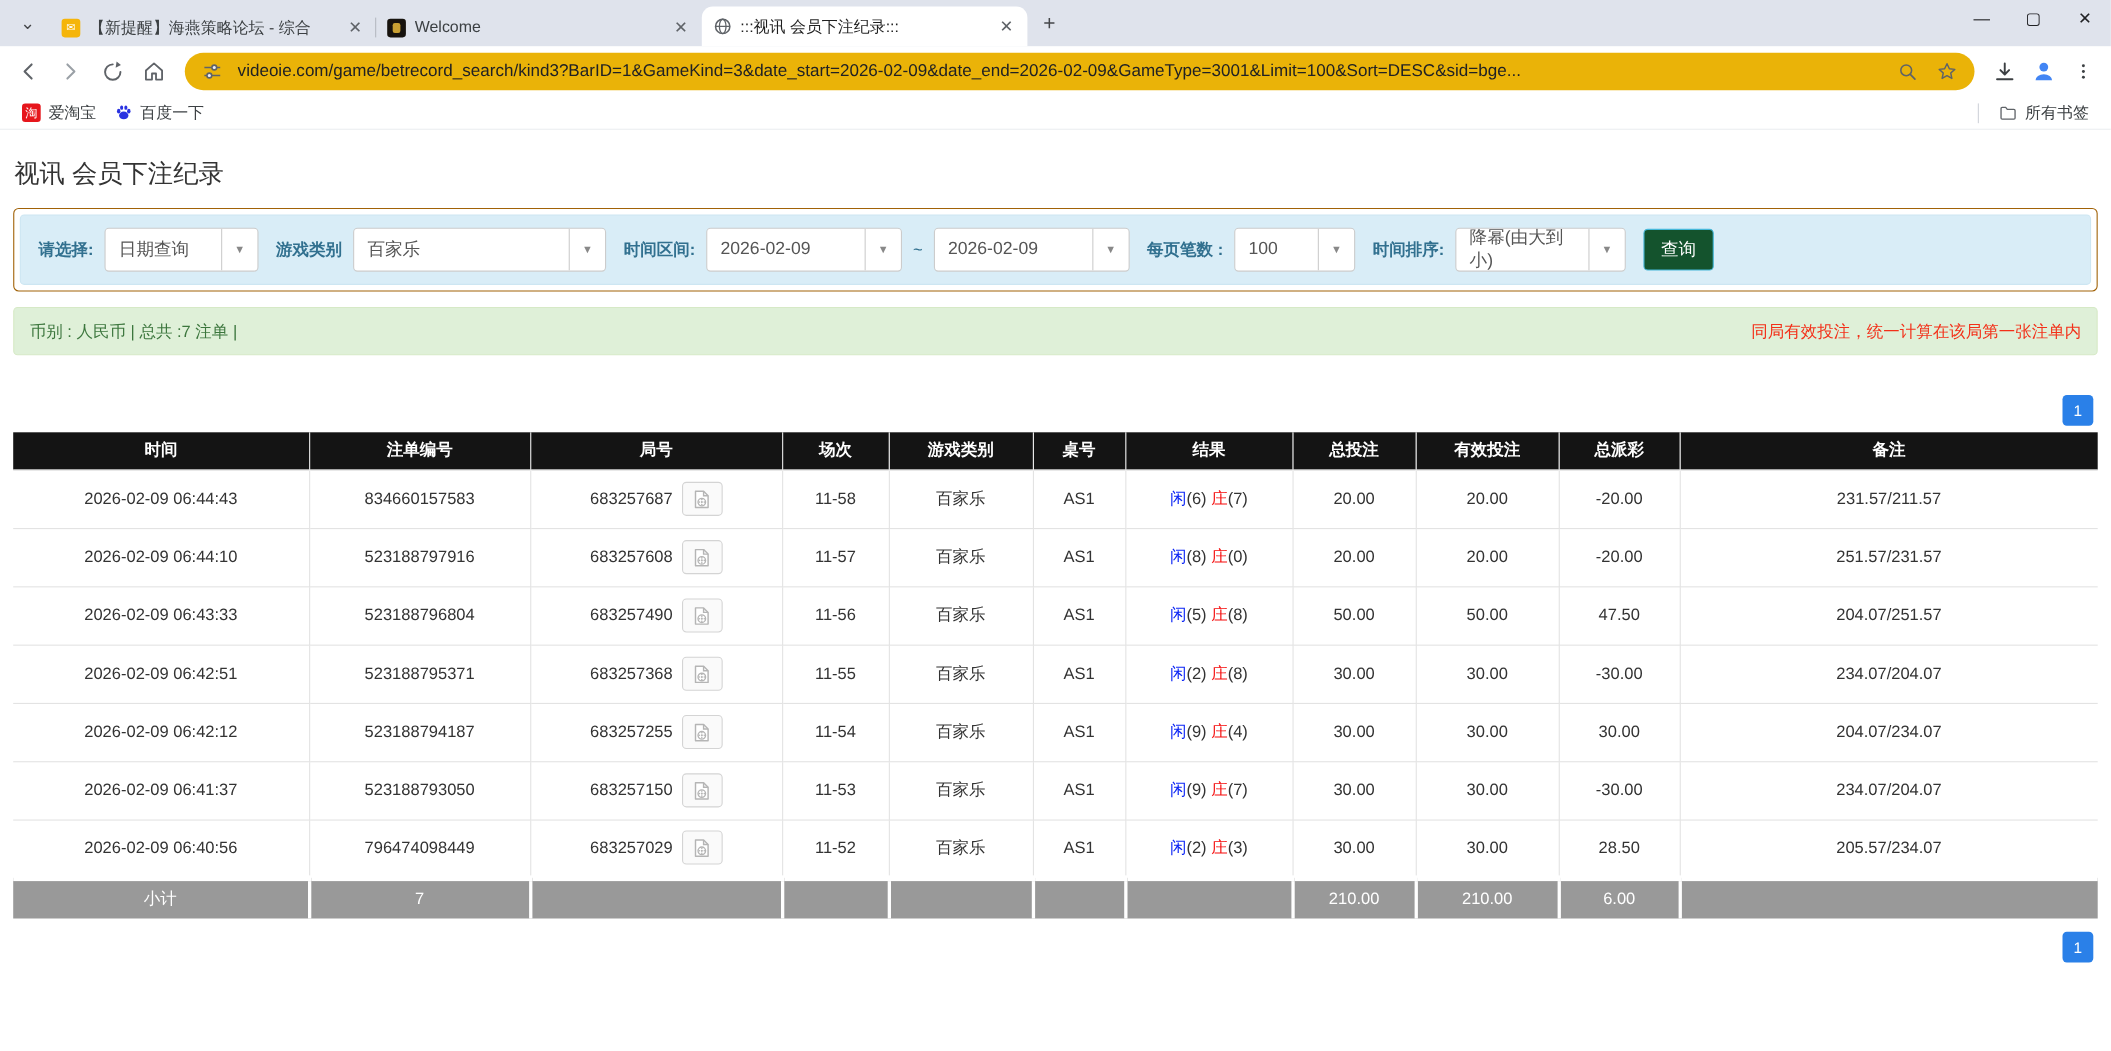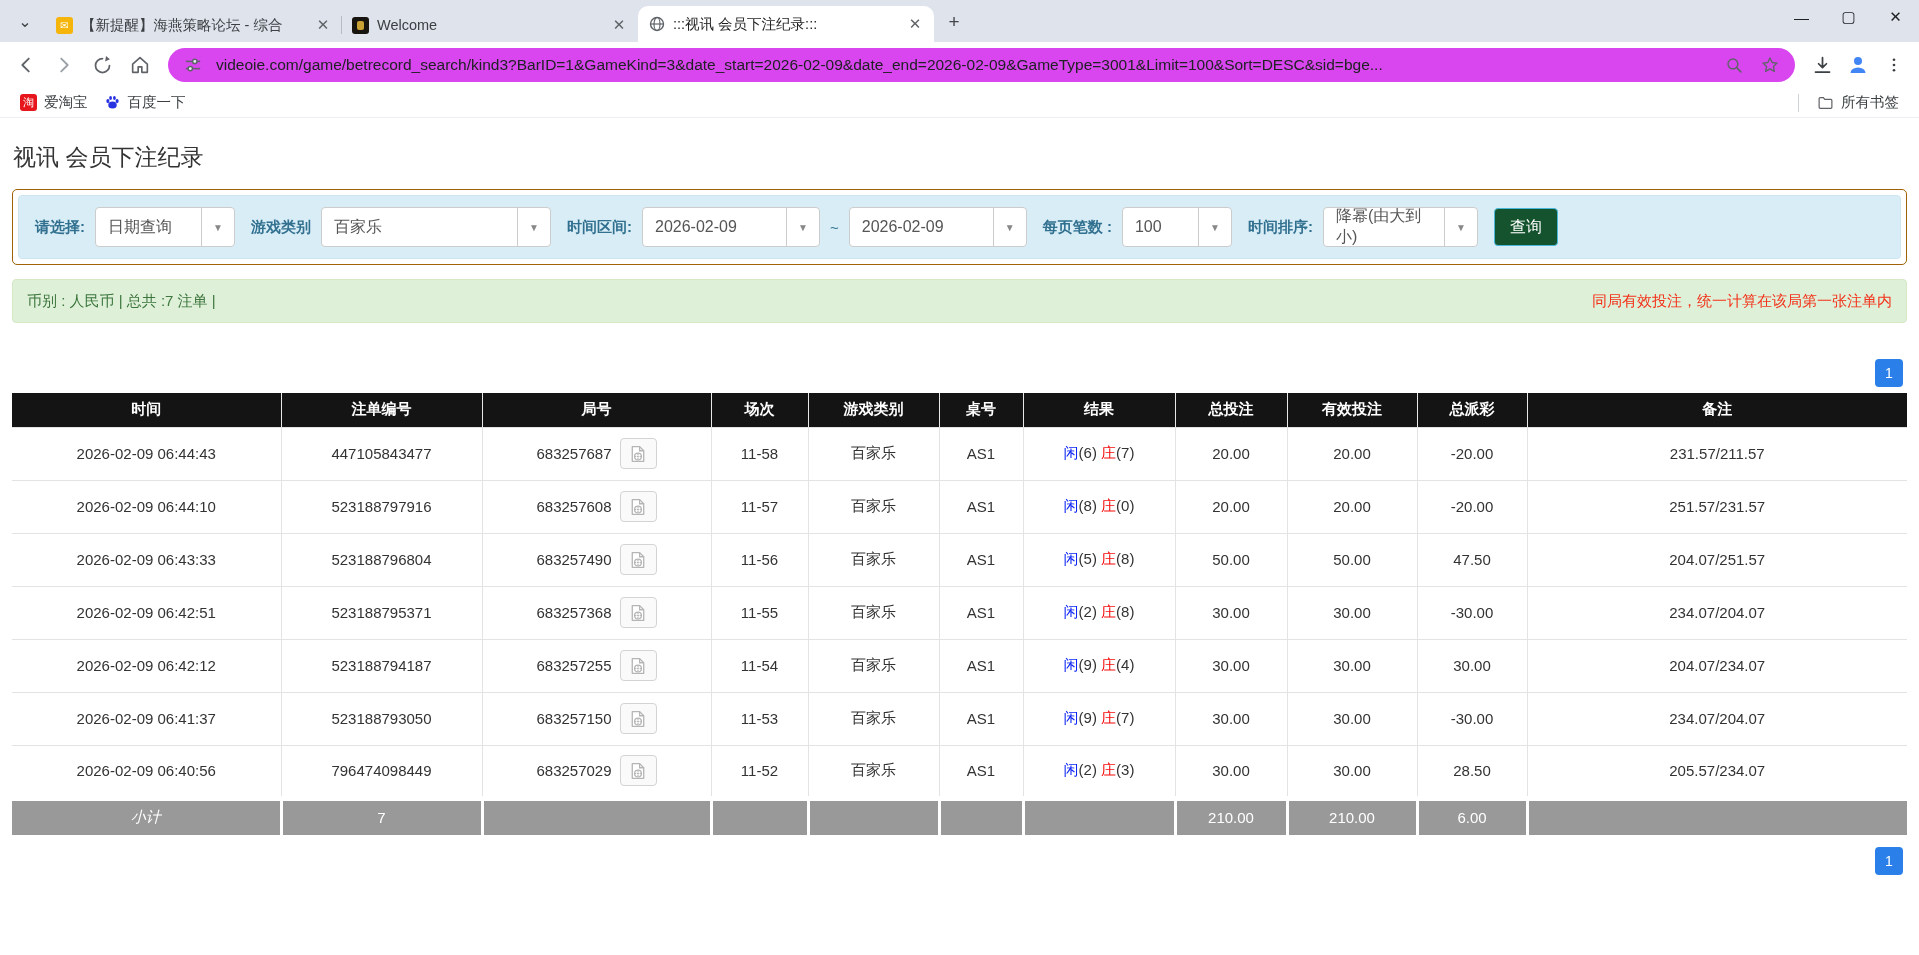--- a/index.html
+++ b/index.html
@@ -23,21 +23,21 @@
   .fav-dark::after { content:""; width:7px; height:9px; background:#c9a033; border-radius:2px; margin:auto; }
   .newtab { width:28px; height:28px; margin:0 0 6px 6px; display:flex; align-items:center; justify-content:center;
     font-size:19px; color:#45474a; border-radius:50%; cursor:pointer; }
   .win-controls { position:absolute; right:0; top:0; height:34px; display:flex; }
   .win-controls .wc { width:47px; height:34px; display:flex; align-items:center; justify-content:center;
     font-size:15px; color:#202124; cursor:pointer; }
 
   .toolbar { height:46px; background:#fff; display:flex; align-items:center; padding:0 8px; gap:2px; }
   .nav-btn { width:36px; height:36px; border-radius:50%; display:flex; align-items:center; justify-content:center; cursor:pointer; }
   .nav-btn svg { display:block; }
-  .omnibox { flex:1; height:34px; margin:0 8px; background:#d946ef; border-radius:17px;
+  .omnibox { flex:1; height:34px; margin:0 8px; background:#eab308; border-radius:17px;
     display:flex; align-items:center; padding:0 12px; gap:10px; min-width:0; }
   .urltext { flex:1; font-size:15.5px; color:#202124; white-space:nowrap; overflow:hidden; }
   .ombtn { width:26px; height:26px; display:flex; align-items:center; justify-content:center; flex:none; cursor:pointer; }
   .right-btn { width:34px; height:34px; display:flex; align-items:center; justify-content:center; flex:none; cursor:pointer; }
 
   .bookmarks { height:30px; background:#fff; display:flex; align-items:center; padding:0 12px; font-size:14.5px;
     color:#3c4043; border-bottom:1px solid #eceef1; }
   .bm { display:flex; align-items:center; gap:7px; padding:2px 8px; border-radius:6px; cursor:pointer; }
   .bm-fav { width:17px; height:17px; border-radius:3px; display:flex; align-items:center; justify-content:center; }
   .fav-taobao { background:#e6161c; color:#fff; font-size:11px; }
@@ -83,21 +83,21 @@
   table.data tr td:last-child { border-right:none; }
   .blue { color:#0a63f0; }
   .player { color:#0b24f5; }
   .banker { color:#f50b0b; }
   .neg { color:#f50b0b; }
   .round-cell { display:flex; align-items:center; justify-content:center; gap:8px; }
   .film-btn { width:37px; height:31px; border:1px solid #d4d4d4; background:#fafafa; border-radius:4px;
     display:inline-flex; align-items:center; justify-content:center; cursor:pointer; }
   tr.gray-row td { background:#999999; color:#fff; height:37px; border:none;
     border-left:3px solid #fff; border-top:5px solid #fff; font-size:15px; }
-  tr.gray-row td:first-child { border-left:none;font-style:italic; }
+  tr.gray-row td:first-child { border-left:none; }
 </style>
 </head>
 <body>
 
 <div class="tabstrip">
   <div class="tab-search">⌄</div>
 
   <div class="tab">
     <span class="favicon fav-yellow">✉</span>
     <span class="tab-title">【新提醒】海燕策略论坛 - 综合</span>
@@ -306,21 +306,21 @@
         <th>结果</th>
         <th>总投注</th>
         <th>有效投注</th>
         <th>总派彩</th>
         <th>备注</th>
       </tr>
     </thead>
     <tbody>
   <tr>
     <td>2026-02-09 06:44:43</td>
-    <td>447105843477</td>
+    <td>834660157583</td>
     <td>
       <span class="round-cell">
         <span>683257687</span>
         <span class="film-btn">
           <svg width="20" height="18" viewBox="0 0 24 22">
                   <path d="M5 2 H14 L19 7 V20 H5 Z" fill="#fff" stroke="#b5b5b5" stroke-width="1.6" stroke-linejoin="round"></path>
                   <path d="M14 2 V7 H19" fill="none" stroke="#b5b5b5" stroke-width="1.6"></path>
                   <circle cx="12" cy="14" r="4.2" fill="none" stroke="#b5b5b5" stroke-width="1.5"></circle>
                   <circle cx="12" cy="14" r="1.2" fill="#b5b5b5"></circle>
                   <circle cx="12" cy="11.2" r="0.9" fill="#b5b5b5"></circle>

